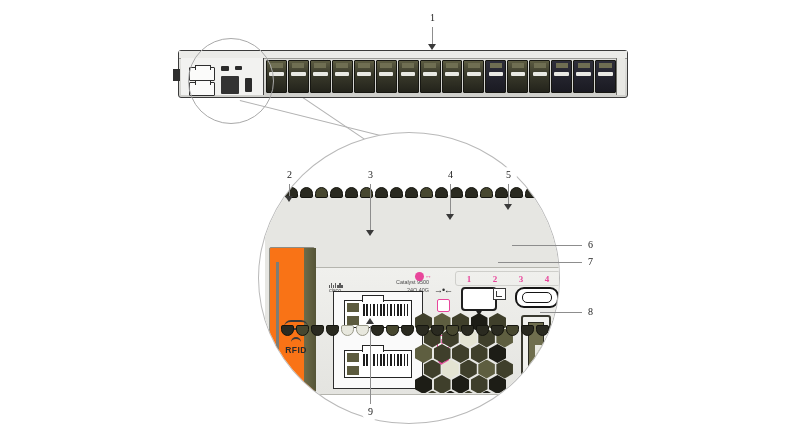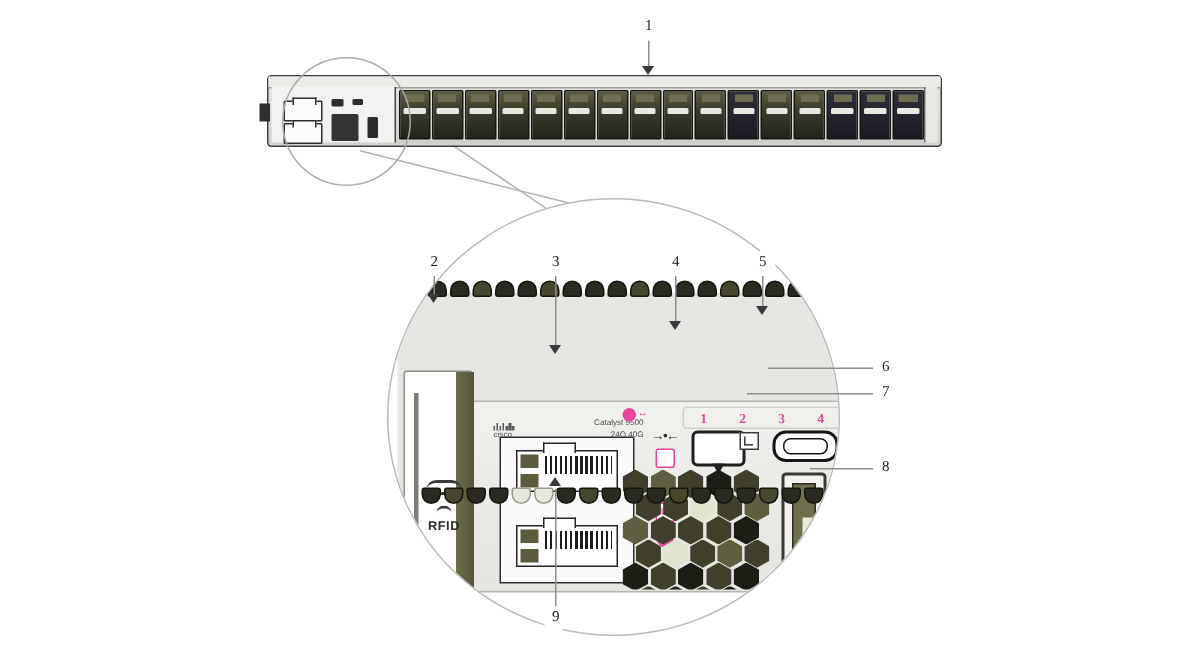--- a/index.html
+++ b/index.html
@@ -139,21 +139,21 @@
 
   #plate-body{
     position:absolute;left:12px;top:72px;width:282px;height:126px;
     background:linear-gradient(180deg,#f0f0ed 0%,#e4e4e0 100%);
     border-top:1px solid #b5b5ae;border-bottom:1px solid #b5b5ae;
   }
 
   
   #rfid-card{
     position:absolute;left:4px;top:52px;width:44px;height:152px;
-    background:#ffffff;border:1.2px solid #8d8d85;border-radius:2px;
+    background:#f97316;border:1.2px solid #8d8d85;border-radius:2px;
   }
   #rfid-green{
     position:absolute;left:34px;top:0;width:12px;height:100%;
     background:linear-gradient(90deg,#6d6c4a,#555437);
   }
   #rfid-bar{
     position:absolute;left:6px;top:14px;width:3px;height:122px;background:#7d7d76;
   }
   #rfid-mark{
     position:absolute;left:11px;top:72px;width:30px;text-align:center;

